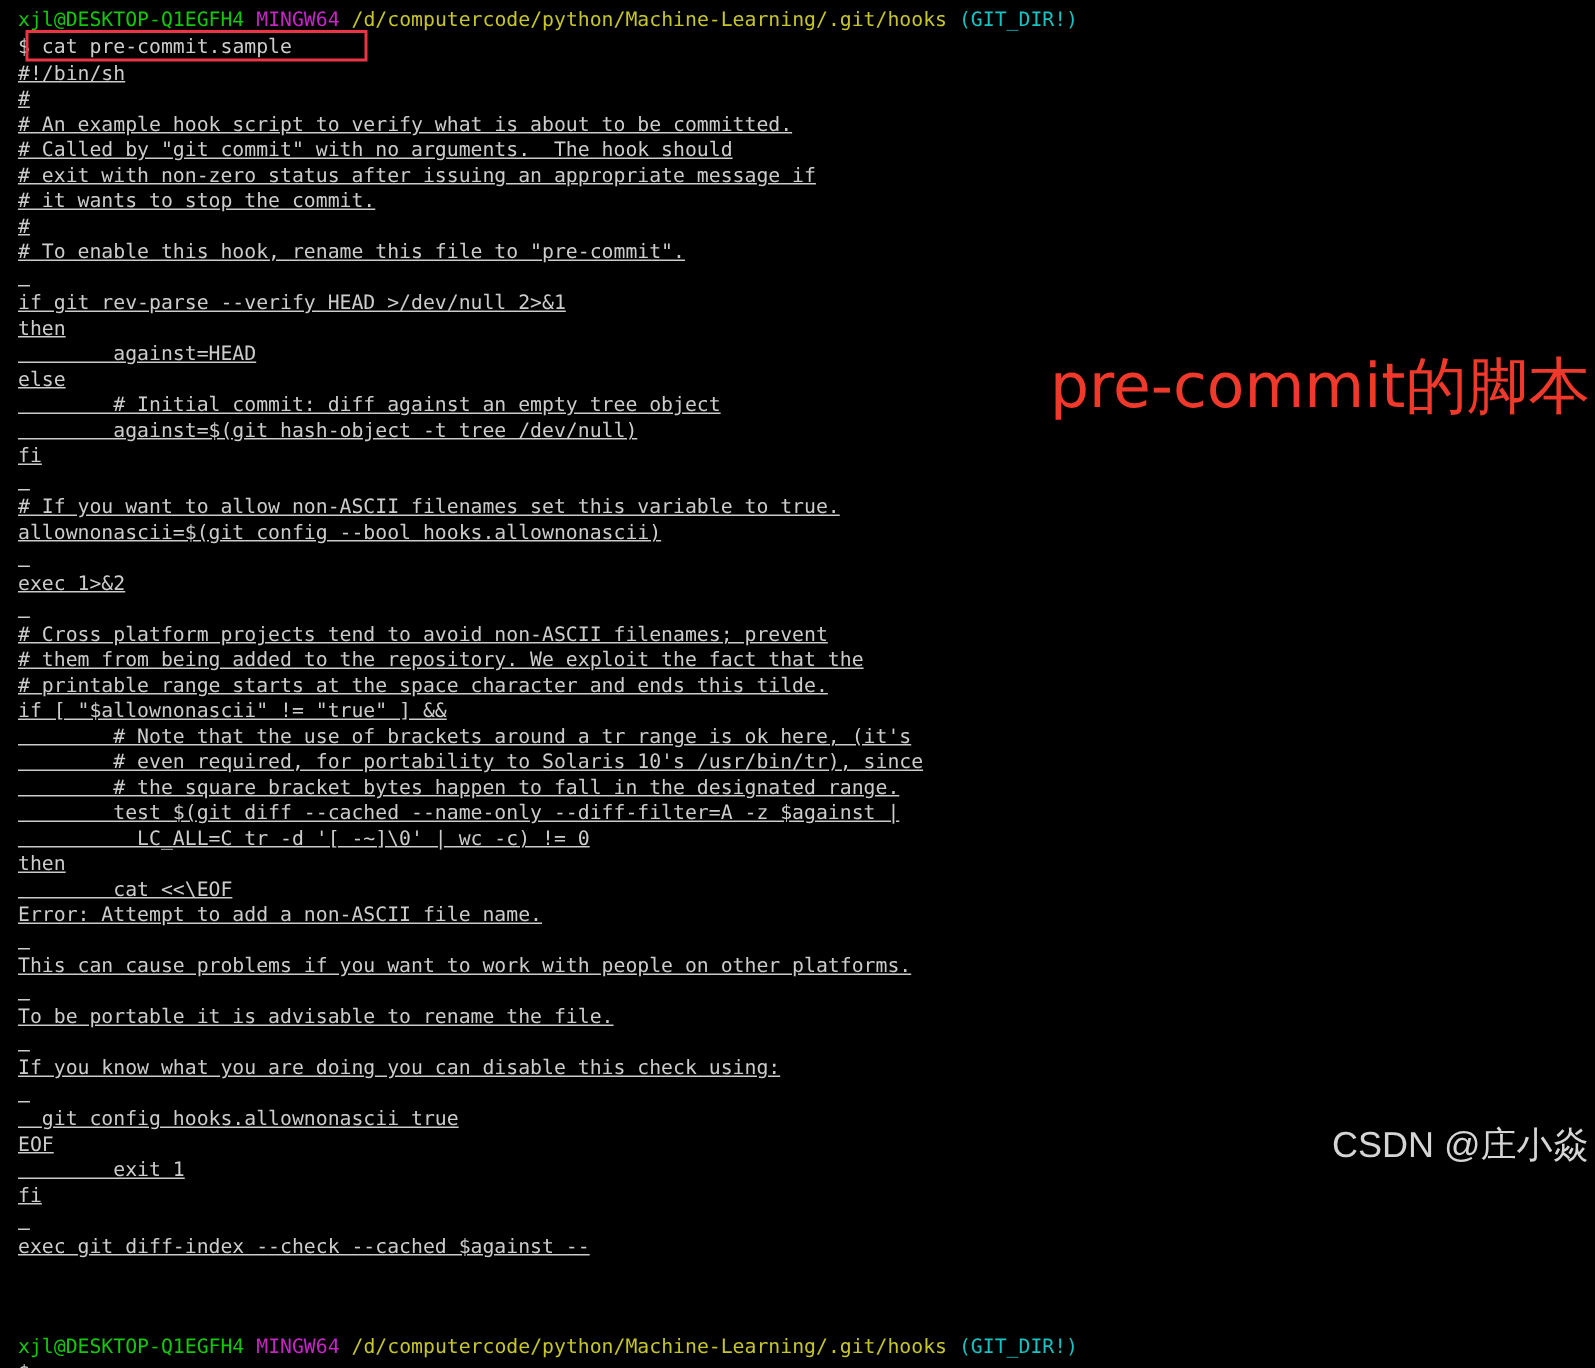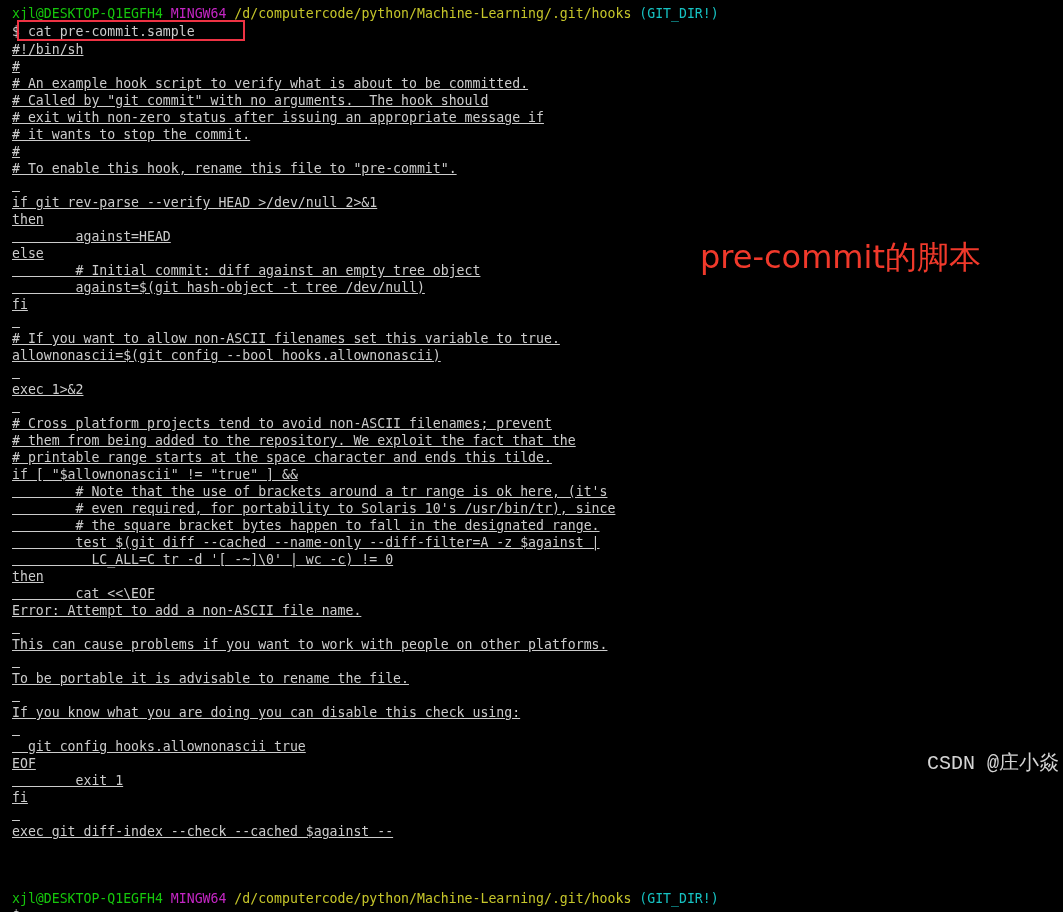--- a/index.html
+++ b/index.html
@@ -63,31 +63,31 @@
     border: 2px solid #ee3344;
     box-sizing: border-box;
     pointer-events: none;
   }
   .annotation {
     position: absolute;
     left: 688px;
     top: 238px;
     color: #f0392b;
     font-family: "DejaVu Sans", "Liberation Sans", sans-serif;
-    font-size: 32px;
+    font-size: 41px;
     line-height: 38px;
     white-space: pre;
   }
   .watermark {
     position: absolute;
     right: 16px;
     bottom: 8px;
     color: #e8e8e8;
-    font-family: Liberation Mono, monospace;
-    font-size: 20px;
+    font-family: Liberation Sans, sans-serif;
+    font-size: 24px;
     line-height: 24px;
     white-space: pre;
     opacity: 0.92;
   }
   .body-block {
     position: absolute;
     left: 0px;
     top: 41px;
     width: 1063px;
     text-decoration: underline;

